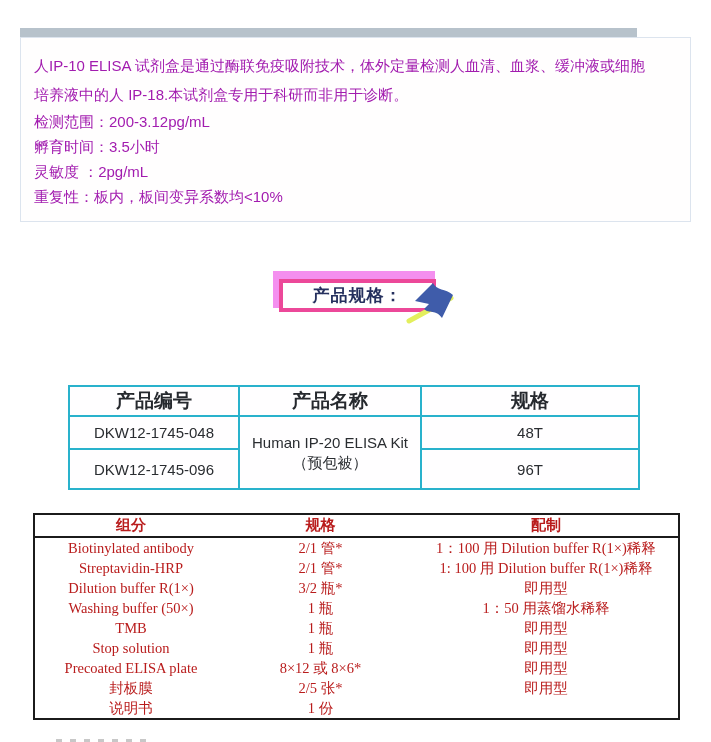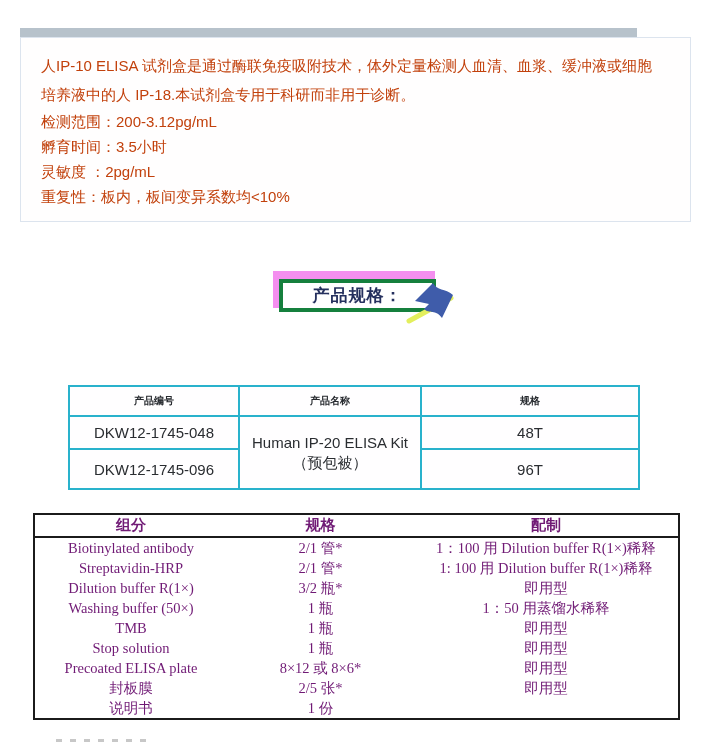--- a/index.html
+++ b/index.html
@@ -2,47 +2,47 @@
 <html><head>
 <meta charset="utf-8">
 <style>
   html,body{margin:0;padding:0;background:#ffffff;}
   body{width:711px;height:742px;position:relative;overflow:hidden;
        font-family:"Liberation Sans",sans-serif;}
 
   
   .top-bar{position:absolute;left:20px;top:28px;width:617px;height:9px;background:#b7c2cb;}
   .info-box{position:absolute;left:20px;top:37px;width:671px;height:185px;box-sizing:border-box;
-            background:#fffefe;border:1px solid #dce4ee;padding:13px 10px 0 20px;
-            color:#c2410c;font-size:15px;}
+            background:#fffefe;border:1px solid #dce4ee;padding:13px 10px 0 13px;
+            color:#a21caf;font-size:15px;}
   .info-box .desc-line{line-height:29px;white-space:nowrap;}
   .info-box .spec-line{line-height:25px;white-space:nowrap;}
 
   
   .banner{position:absolute;left:273px;top:271px;width:195px;height:62px;}
   .banner .pink{position:absolute;left:0;top:0;width:162px;height:37px;background:#f48fef;}
   .banner .navybox{position:absolute;left:6px;top:8px;width:149px;height:25px;
-                   background:#ffffff;border:4px solid #15803d;
+                   background:#ffffff;border:4px solid #ec4899;
                    display:flex;align-items:center;justify-content:center;}
   .banner .navybox span{font-size:17px;font-weight:bold;color:#25305e;letter-spacing:1px;}
   .banner svg{position:absolute;left:131px;top:5px;}
 
   
   table{border-collapse:collapse;}
   .product-table{position:absolute;left:68px;top:385px;width:570px;table-layout:fixed;
                  font-size:15px;color:#2a2d31;text-align:center;}
   .product-table td,.product-table th{border:2px solid #29b2cc;padding:0;background:#fffeff;}
-  .product-table th{font-weight:bold;height:28px;font-size:10px;color:#26292e;}
+  .product-table th{font-weight:bold;height:28px;font-size:19px;color:#26292e;}
   .product-table .r1 td{height:31px;}
   .product-table .r2 td{height:38px;}
   .product-table .kit-name{line-height:20px;}
 
   
   .components-table{position:absolute;left:33px;top:513px;width:645px;table-layout:fixed;
-                    font-family:"Liberation Serif",serif;font-size:14.5px;color:#701a75;
+                    font-family:"Liberation Serif",serif;font-size:14.5px;color:#b91c1c;
                     border:2px solid #1b1b1b;text-align:center;}
   .components-table th{font-weight:bold;height:21px;border-bottom:2px solid #1b1b1b;
                        font-size:15px;padding:0;}
   .components-table td{height:20px;padding:0;white-space:nowrap;overflow:hidden;}
 
   
   .footnote-sliver{position:absolute;left:56px;top:739px;width:90px;height:3px;
                    background:repeating-linear-gradient(90deg,#9a9a9a 0 6px,transparent 6px 14px);
                    opacity:.55;}
 </style>

